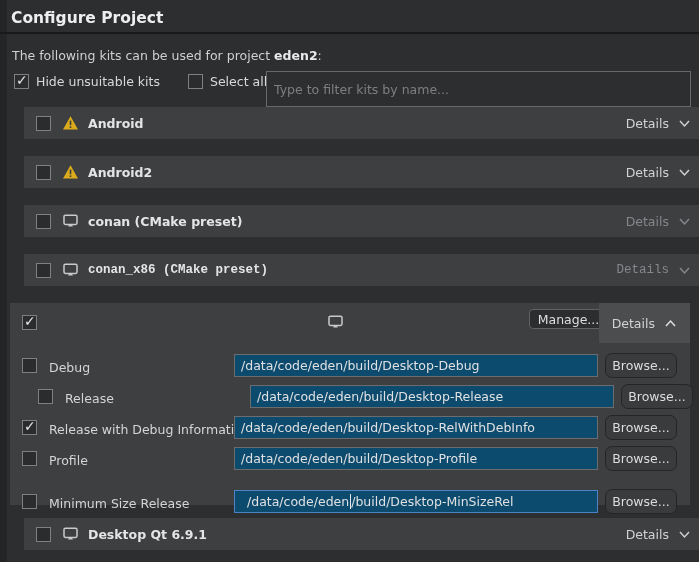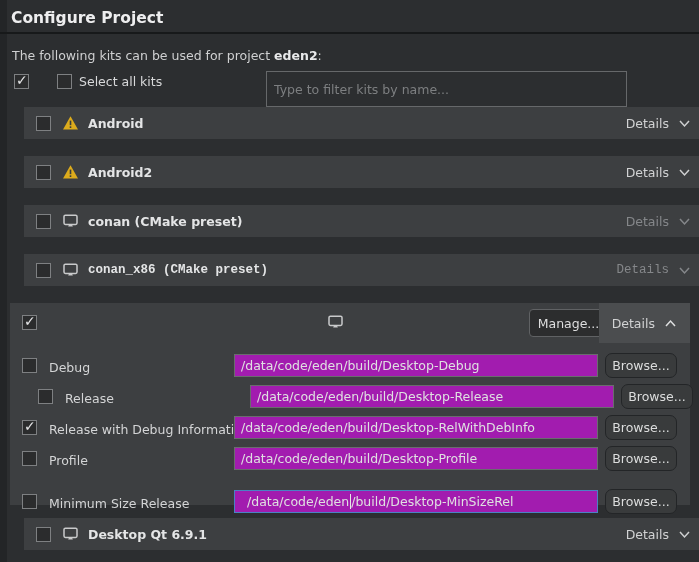--- a/index.html
+++ b/index.html
@@ -21,21 +21,21 @@
   .cb { display:inline-block; width:15px; height:15px; border:1px solid #7e8082;
         background:#2b2c2d; position:relative; flex:none; cursor:default; }
   .cb.checked::after { content:"✓"; position:absolute; left:1px; top:-3px;
         font-size:14px; color:#e3e4e5; }
 
   .filter-row { position:absolute; left:14px; top:74px; display:flex; align-items:center; font-size:12.5px; }
   .cb-label { margin-left:7px; color:#d8d9da; }
   .cb-group { display:flex; align-items:center; }
   .cb-group + .cb-group { margin-left:28px; }
 
-  .filter-input { position:absolute; left:266px; top:71px; width:361px; height:24px;
+  .filter-input { position:absolute; left:266px; top:71px; width:425px; height:24px;
         background:#2c2e30; border:1px solid #66686a; color:#dcdddd;
         font-size:12.5px; padding:17px 7px; font-family:inherit; outline:none; }
   .filter-input::placeholder { color:#7d7f81; }
 
   
   .kit-row { position:absolute; left:24px; width:680px; height:32px; background:#3d3f41;
         display:flex; align-items:center; padding-left:12px; }
   .kit-row .cb { margin-right:11px; }
   .kit-icon { width:17px; height:16px; margin-right:9px; flex:none; }
   .kit-name { font-size:12.5px; font-weight:bold; color:#e4e5e6; }
@@ -50,30 +50,30 @@
   .row-android2  { top:156px; }
   .row-conan     { top:205px; }
   .row-conanx86  { top:254px;font-family:Liberation Mono, monospace; }
   .row-desktopqt { top:518px; }
 
   
   .desktop-panel { position:absolute; left:10px; top:303px; width:680px; height:202px;
         background:#3d3f41; }
   .desktop-header { position:relative; height:38px; display:flex; align-items:center; padding-left:12px;justify-content:space-between; }
   .desktop-header .cb { margin-right:11px; }
-  .manage-btn { position:absolute; left:519px; top:6px; width:79px; height:28px;
+  .manage-btn { position:absolute; left:519px; top:6px; width:79px; height:20px;
         background:#2c2d2e; border:1px solid #606264; border-radius:4px;
         color:#dededf; font-size:12.5px; font-family:inherit; cursor:pointer; }
   .details-toggle.expanded { height:40px; top:0; background:#4b4d4f; }
 
   .cfg-row { position:absolute; left:0; width:680px; height:31px; }
   .cfg-row .cb { position:absolute; left:12px; top:8px; }
   .cfg-label { position:absolute; left:39px; top:10px; font-size:12.5px; color:#d4d5d6; }
   .cfg-path { position:absolute; left:224px; top:4px; width:364px; height:23px;
-        background:#a21caf; border:1px solid #6a6c6e; color:#dfe0e1;
+        background:#0c4a6e; border:1px solid #6a6c6e; color:#dfe0e1;
         font-size:12.5px; padding:0 6px; font-family:inherit; outline:none; }
   .cfg-path.focused { border:1px solid #4a82c4; display:flex; align-items:center; white-space:pre;padding-left:12px; }
   .caret { display:inline-block; width:1px; height:15px; background:#e6e7e8; margin:0 0.5px; }
   .browse-btn { position:absolute; left:595px; top:3px; width:72px; height:25px;
         background:#393b3c; border:1px solid #232527; border-radius:7px;
         color:#dcdddd; font-size:12.5px; font-family:inherit; cursor:pointer; }
   .cfg-0 { top:47px; } .cfg-1 { top:78px;margin-left:16px; } .cfg-2 { top:109px; }
   .cfg-3 { top:140px; } .cfg-4 { top:171px;margin-top:12px; }
 </style>
 </head>
@@ -83,20 +83,21 @@
   <div class="left-strip"></div>
 
   <div class="page-title">Configure Project</div>
   <div class="title-divider"></div>
 
   <div class="intro"><span>The following kits can be used for project </span><b>eden2</b><span>:</span></div>
 
   <div class="filter-row">
     <span class="cb-group">
       <span class="cb checked"></span>
+      <span class="cb-label">Hide unsuitable kits</span>
     </span>
     <span class="cb-group">
       <span class="cb"></span>
       <span class="cb-label">Select all kits</span>
     </span>
   </div>
   <input class="filter-input" value="" placeholder="Type to filter kits by name..." style="">
 
   <div class="kit-row row-android">
     <span class="cb"></span>

